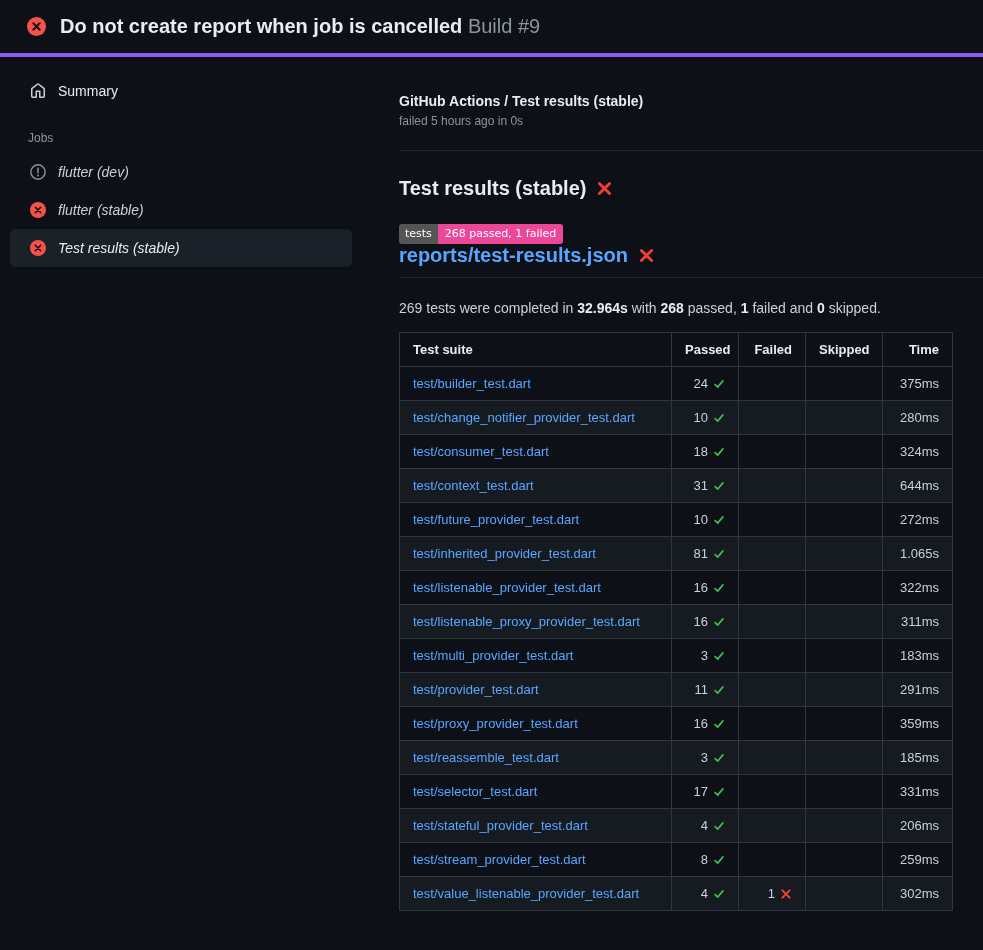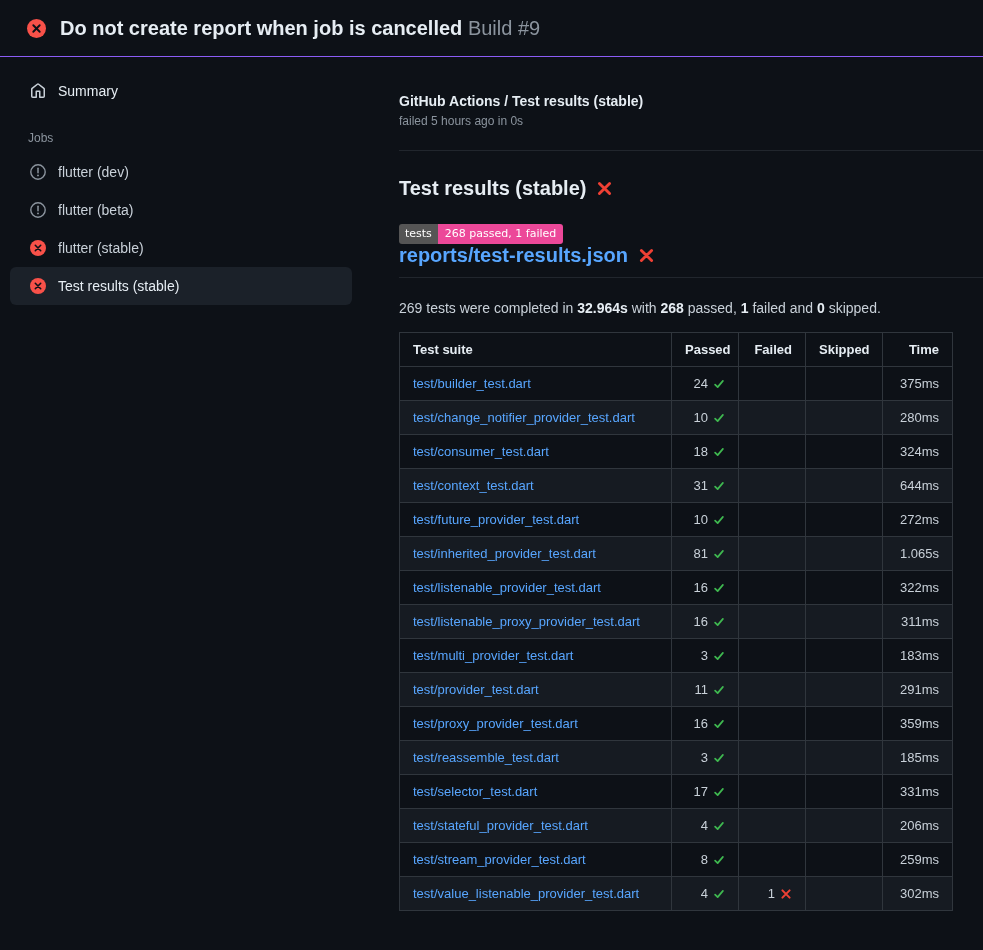--- a/index.html
+++ b/index.html
@@ -9,41 +9,41 @@
     color: #c9d1d9;
     font-family: "Liberation Sans", sans-serif;
     font-size: 14px;
   }
   .topbar {
     height: 57px;
     display: flex;
     align-items: center;
     gap: 14px;
     padding-left: 27px;
-    border-bottom: 1px solid #8b5cf6;
+    border-bottom: 4px solid #8b5cf6;
   }
   .topbar h1 { font-size: 20px; font-weight: 600; color: #e6edf3; white-space: nowrap; }
   .topbar .build { color: #8b949e; font-weight: 400; }
   .icon-wrap { display: inline-flex; align-items: center; justify-content: center; flex: none; }
 
   .layout { display: flex; height: 893px; }
 
   
   .sidebar { width: 368px; flex: none; padding-top: 16px; }
   .side-summary {
     display: flex; align-items: center; gap: 12px;
     margin: 0 16px 0 10px; padding: 10px 10px 10px 20px;
     border-radius: 6px; cursor: pointer; color: #e6edf3; font-size: 14px;
   }
   .jobs-label { font-size: 12px; color: #8b949e; margin: 22px 0 8px 28px; }
   .jobs { list-style: none; }
   .job-item {
     display: flex; align-items: center; gap: 12px;
     margin: 0 16px 0 10px; padding: 11px 10px 11px 20px;
-    border-radius: 6px; cursor: pointer; font-size: 14px; color: #c9d1d9;
+    border-radius: 6px; cursor: pointer; font-size: 14px; color: #c9d1d9; font-style: italic;
   }
   .job-item.selected { background: #1b2129; color: #e6edf3; }
 
   
   .content { flex: 1; padding: 36px 0 0 31px; overflow: hidden; }
   .breadcrumb { font-size: 14px; font-weight: 700; color: #e6edf3; }
   .status-line { font-size: 12px; color: #8b949e; margin-top: 5px; }
   .divider { border: none; border-top: 1px solid #21262d; margin-top: 22px; }
 
   .section-title {
@@ -123,30 +123,20 @@
                 <circle cx="8" cy="8" r="7.2" fill="none" stroke="#8b949e" stroke-width="1.4"></circle>
                 <path d="M8 4.2v4.6" stroke="#8b949e" stroke-width="1.5" stroke-linecap="round" fill="none"></path>
                 <circle cx="8" cy="11.4" r="0.95" fill="#8b949e"></circle>
               </svg>
             </span>
             <span>flutter (dev)</span>
           </li>
           <li class="job-item">
             <span class="icon-wrap">
               <svg width="16" height="16" viewBox="0 0 16 16">
-                <circle cx="8" cy="8" r="7.2" fill="none" stroke="#8b949e" stroke-width="1.4"></circle>
-                <path d="M8 4.2v4.6" stroke="#8b949e" stroke-width="1.5" stroke-linecap="round" fill="none"></path>
-                <circle cx="8" cy="11.4" r="0.95" fill="#8b949e"></circle>
-              </svg>
-            </span>
-            <span>flutter (beta)</span>
-          </li>
-          <li class="job-item">
-            <span class="icon-wrap">
-              <svg width="16" height="16" viewBox="0 0 16 16">
                 <circle cx="8" cy="8" r="8" fill="#f85149"></circle>
                 <path d="M5.3 5.3l5.4 5.4M10.7 5.3l-5.4 5.4" stroke="#0d1117" stroke-width="1.6" stroke-linecap="round" fill="none"></path>
               </svg>
             </span>
             <span>flutter (stable)</span>
           </li>
           <li class="job-item selected">
             <span class="icon-wrap">
               <svg width="16" height="16" viewBox="0 0 16 16">
                 <circle cx="8" cy="8" r="8" fill="#f85149"></circle>

